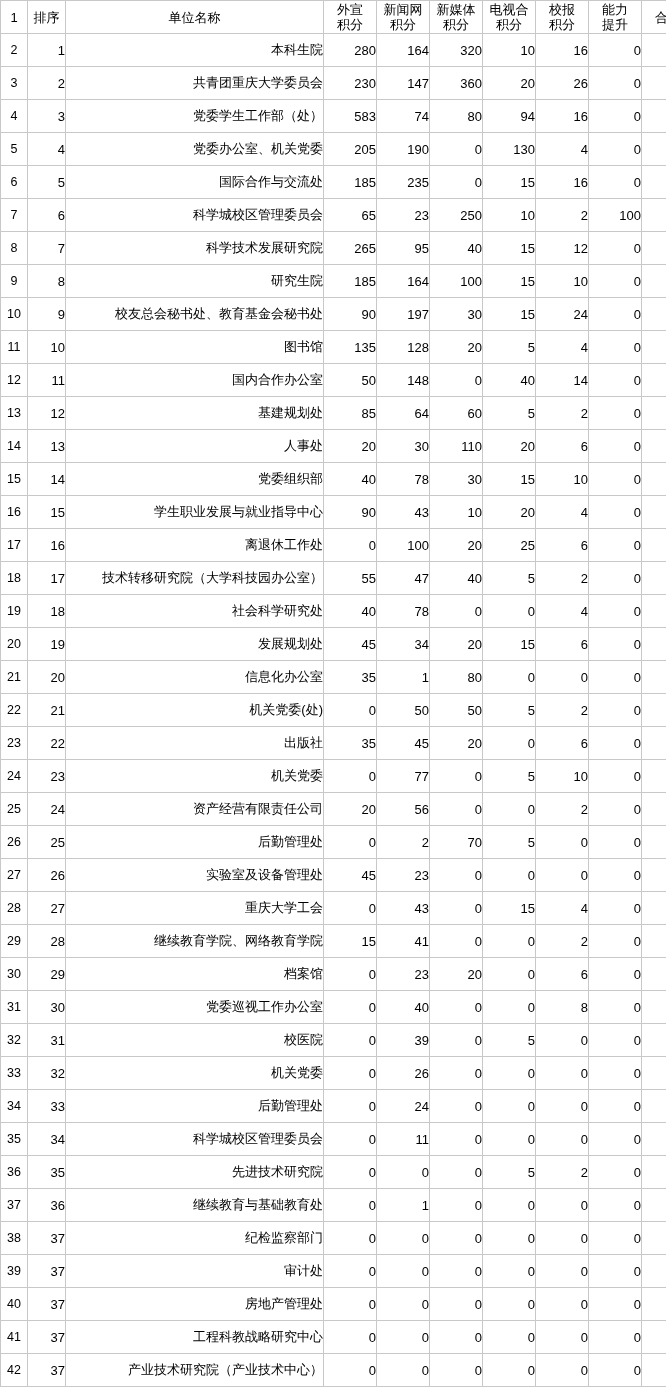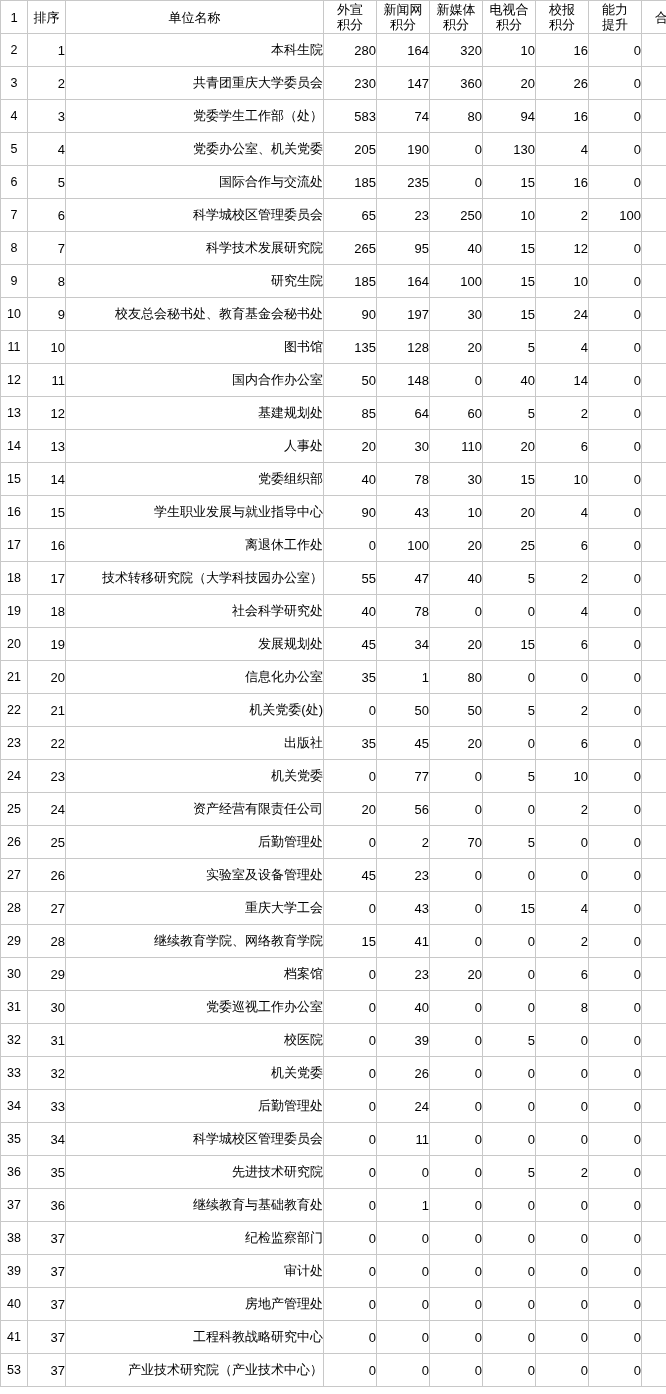--- a/index.html
+++ b/index.html
@@ -604,21 +604,21 @@
           <td class="c-name">工程科教战略研究中心</td>
           <td class="c-num">0</td>
           <td class="c-num">0</td>
           <td class="c-num">0</td>
           <td class="c-num">0</td>
           <td class="c-num">0</td>
           <td class="c-num">0</td>
           <td class="c-total">0</td>
         </tr>
         <tr>
-          <td class="rownum">53</td>
+          <td class="rownum">42</td>
           <td class="c-rank">37</td>
           <td class="c-name">产业技术研究院（产业技术中心）</td>
           <td class="c-num">0</td>
           <td class="c-num">0</td>
           <td class="c-num">0</td>
           <td class="c-num">0</td>
           <td class="c-num">0</td>
           <td class="c-num">0</td>
           <td class="c-total">0</td>
         </tr>

